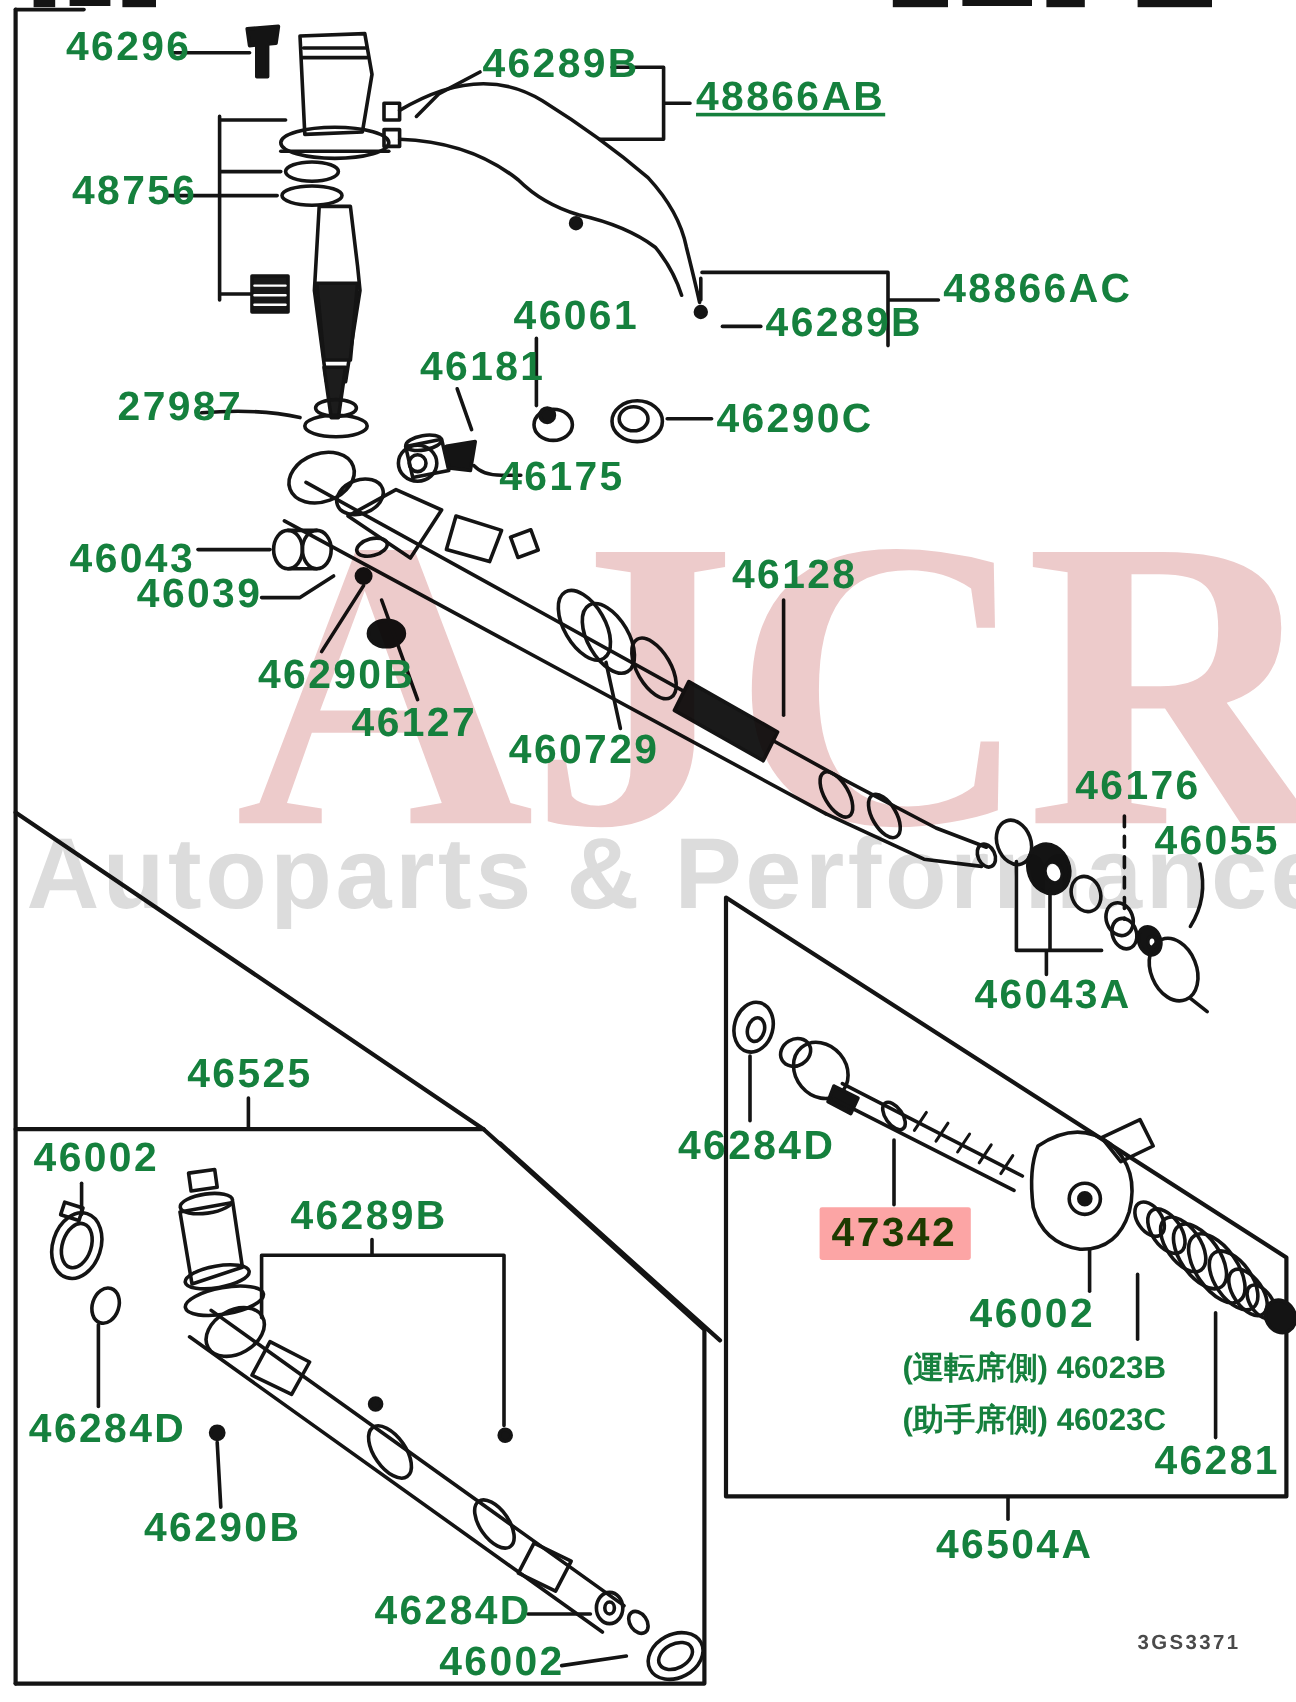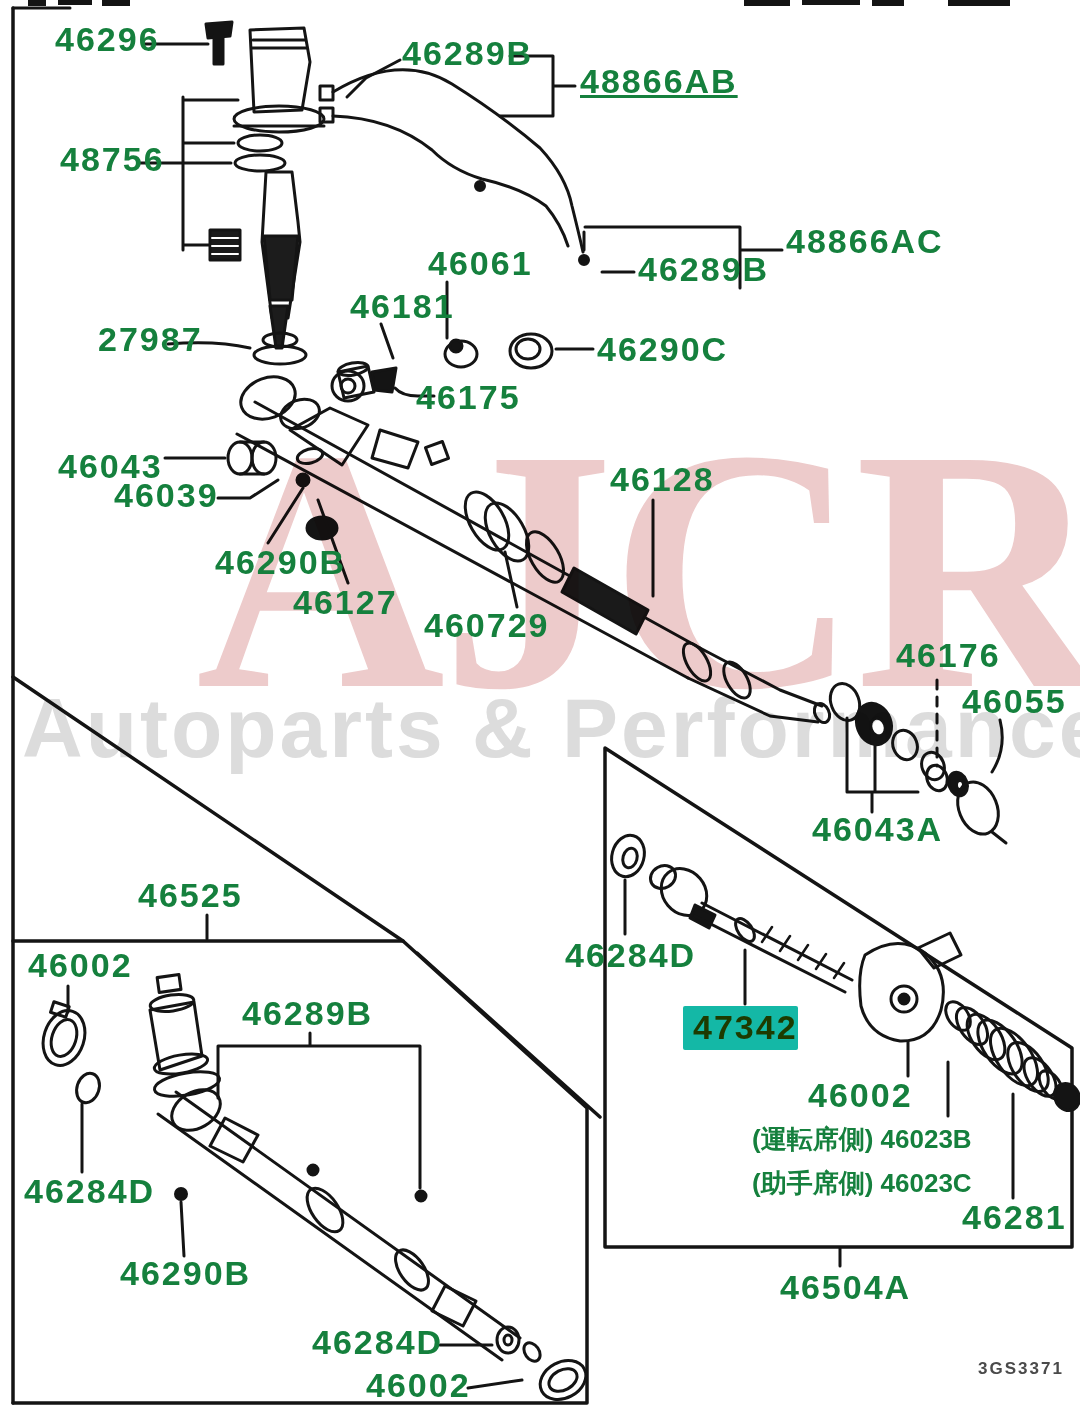--- a/index.html
+++ b/index.html
@@ -3,22 +3,22 @@
 <meta charset="utf-8">
 <style>
   html,body{margin:0;padding:0;background:#fff;}
   #page{position:relative;width:1080px;height:1418px;background:#ffffff;overflow:hidden;
         font-family:"Liberation Sans",sans-serif;}
   svg{position:absolute;left:0;top:0;}
   .lbl{position:absolute;font-family:"Liberation Sans",sans-serif;font-weight:bold;
        font-size:34px;letter-spacing:2px;color:#15803d;white-space:nowrap;line-height:1;
        transform:none;}
   .sm{font-size:26px;letter-spacing:0px;}
-  .code{font-size:17px;color:#4a4a4a;letter-spacing:2px;filter:blur(.4px);margin-left:30px;}
-  .hl{background:#14b8a6;color:#1d3b00;padding:4px 0 6px 10px;border-radius:2px;}
+  .code{font-size:17px;color:#4a4a4a;letter-spacing:2px;filter:blur(.4px);}
+  .hl{background:#fca5a5;color:#1d3b00;padding:4px 11px 6px 10px;border-radius:2px;}
   .wm{position:absolute;mix-blend-mode:multiply;pointer-events:none;line-height:1;white-space:nowrap;}
   .wm1{font-family:"Liberation Serif",serif;font-weight:bold;font-size:345px;
        color:#dc9a9a;opacity:.52;letter-spacing:-4px;}
   .wm2{font-family:"Liberation Sans",sans-serif;font-weight:bold;font-size:84px;
        color:#c6c6c6;opacity:.62;letter-spacing:3px;}
 </style>
 </head>
 <body>
 
 <div id="page">
@@ -238,21 +238,21 @@
   <div class="lbl" style="left:416px;top:380px;">46175</div>
   <div class="lbl" style="left:58px;top:449px;">46043</div>
   <div class="lbl" style="left:114px;top:478px;">46039</div>
   <div class="lbl" style="left:215px;top:545px;">46290B</div>
   <div class="lbl" style="left:293px;top:585px;">46127</div>
   <div class="lbl" style="left:610px;top:462px;">46128</div>
   <div class="lbl" style="left:424px;top:608px;">460729</div>
   <div class="lbl" style="left:896px;top:638px;">46176</div>
   <div class="lbl" style="left:962px;top:684px;">46055</div>
   <div class="lbl" style="left:812px;top:812px;">46043A</div>
-  <div class="lbl" style="left:138px;top:878px;">46525</div>
+  <div class="lbl" style="left:156px;top:878px;">46525</div>
   <div class="lbl" style="left:28px;top:948px;">46002</div>
   <div class="lbl" style="left:242px;top:996px;">46289B</div>
   <div class="lbl" style="left:565px;top:938px;">46284D</div>
   <div class="lbl hl" style="left:683px;top:1006px;">47342</div>
   <div class="lbl" style="left:808px;top:1078px;">46002</div>
   <div class="lbl sm" style="left:752px;top:1126px;">(運転席側) 46023B</div>
   <div class="lbl sm" style="left:752px;top:1170px;">(助手席側) 46023C</div>
   <div class="lbl" style="left:962px;top:1200px;">46281</div>
   <div class="lbl" style="left:24px;top:1174px;">46284D</div>
   <div class="lbl" style="left:120px;top:1256px;">46290B</div>

